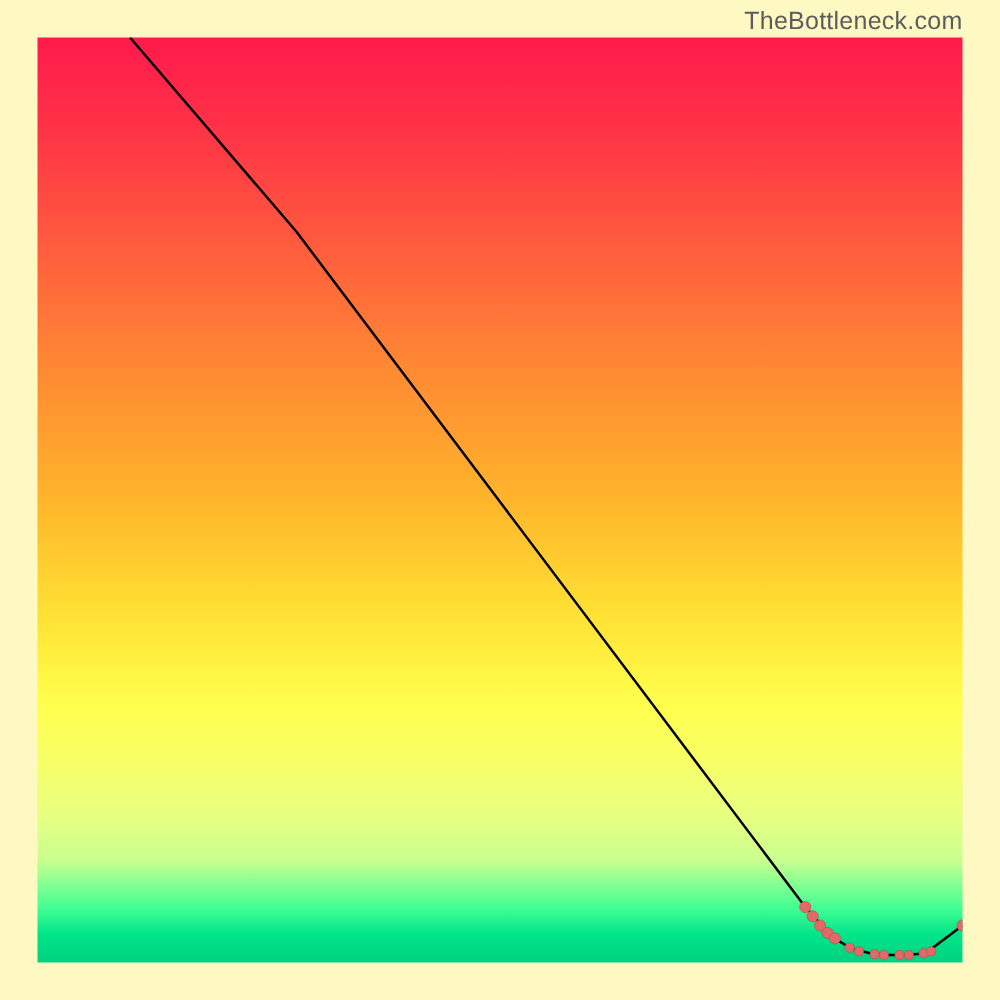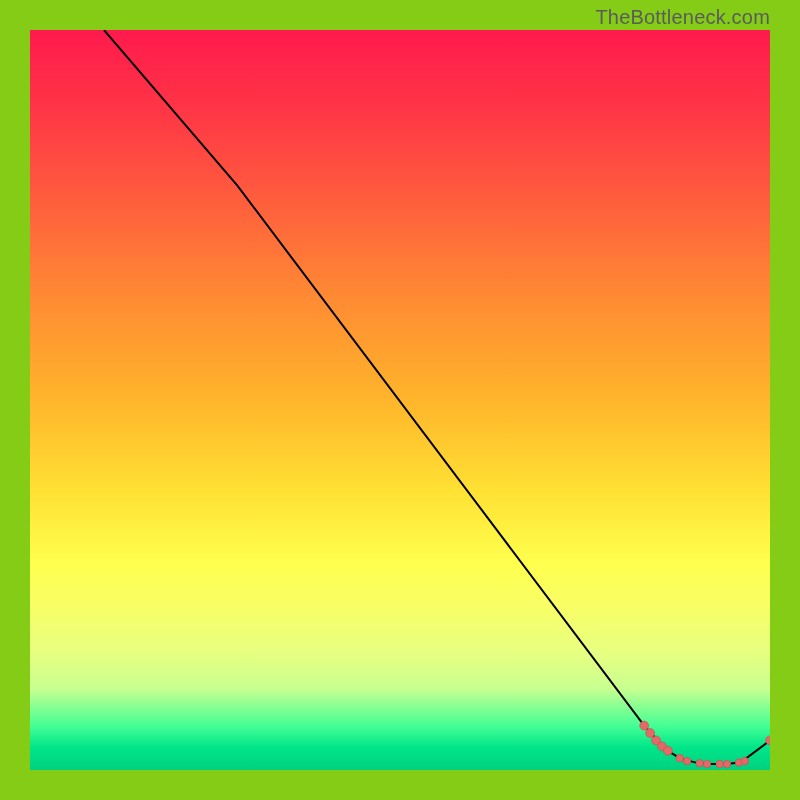--- a/index.html
+++ b/index.html
@@ -7,21 +7,21 @@
     padding: 0;
     width: 800px;
     height: 800px;
     background: #000;
     overflow: hidden;
   }
   .canvas {
     position: relative;
     width: 800px;
     height: 800px;
-    background: #84cc16;
+    background: #fef9c3;
   }
   .plot-area {
     position: absolute;
     left: 30px;
     top: 30px;
     width: 740px;
     height: 740px;
   }
   .gradient {
     position: absolute;

